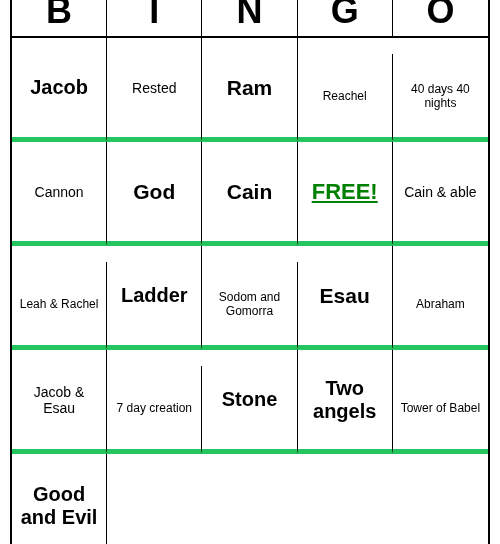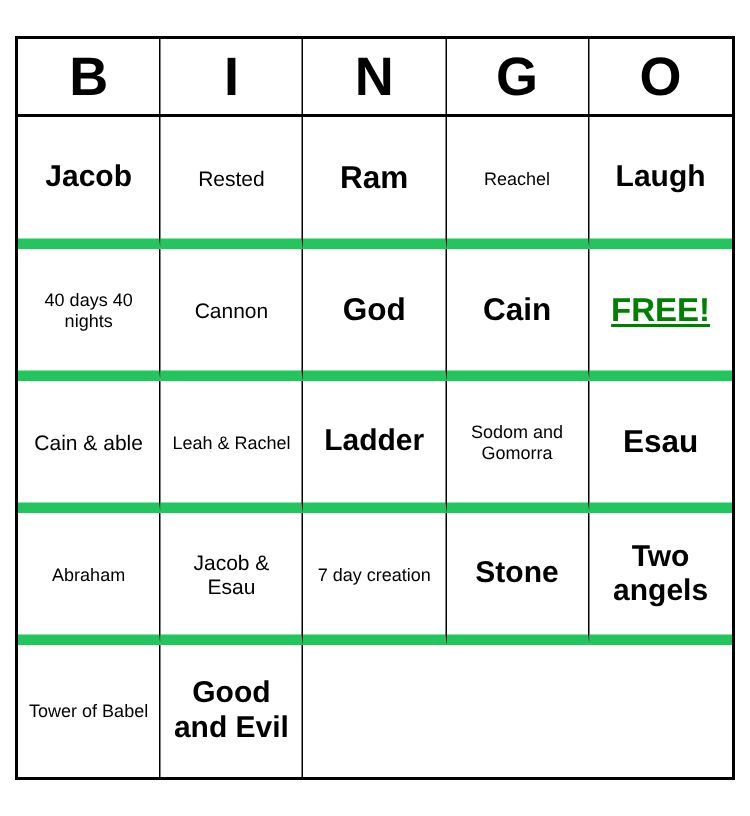--- a/index.html
+++ b/index.html
@@ -43,21 +43,21 @@
     }
 
     .bingo-grid {
       display: grid;
       grid-template-columns: repeat(5, 1fr);
       grid-template-rows: repeat(5, 1fr);
     }
 
     .bingo-cell {
       border-right: 1px solid #000;
-      border-bottom: 7px solid #22c55e;
+      border-bottom: 5px solid #22c55e;
       min-height: 88px;
       display: flex;
       align-items: center;
       justify-content: center;
       text-align: center;
       padding: 4px;
       font-size: 14px;
     }
 
     .bingo-cell:nth-child(5n) {
@@ -79,39 +79,39 @@
     }
 
     .bingo-cell.free {
       font-size: 22px;
       font-weight: bold;
       text-decoration: underline;
     }
 
     .bingo-cell.small-text {
       font-size: 12px;
+      margin-top: 16px;
     }
   </style>
 </head>
 <body>
 
 <div class="bingo-card">
   <div class="bingo-header">
   <div class="bingo-header-cell">B</div>
       <div class="bingo-header-cell">I</div>
       <div class="bingo-header-cell">N</div>
       <div class="bingo-header-cell">G</div>
       <div class="bingo-header-cell">O</div>
     </div>
   <div class="bingo-grid">
   <div class="bingo-cell medium-text">Jacob</div>
       <div class="bingo-cell">Rested</div>
       <div class="bingo-cell large-text">Ram</div>
       <div class="bingo-cell small-text">Reachel</div>
-      <div class="bingo-cell medium-text">Laugh</div>
       <div class="bingo-cell small-text">40 days 40 nights</div>
       <div class="bingo-cell">Cannon</div>
       <div class="bingo-cell large-text">God</div>
       <div class="bingo-cell large-text">Cain</div>
       <div class="bingo-cell free" style="color: green;">FREE!</div>
       <div class="bingo-cell">Cain &amp; able</div>
       <div class="bingo-cell small-text">Leah &amp; Rachel</div>
       <div class="bingo-cell medium-text">Ladder</div>
       <div class="bingo-cell small-text">Sodom and Gomorra</div>
       <div class="bingo-cell large-text">Esau</div>

